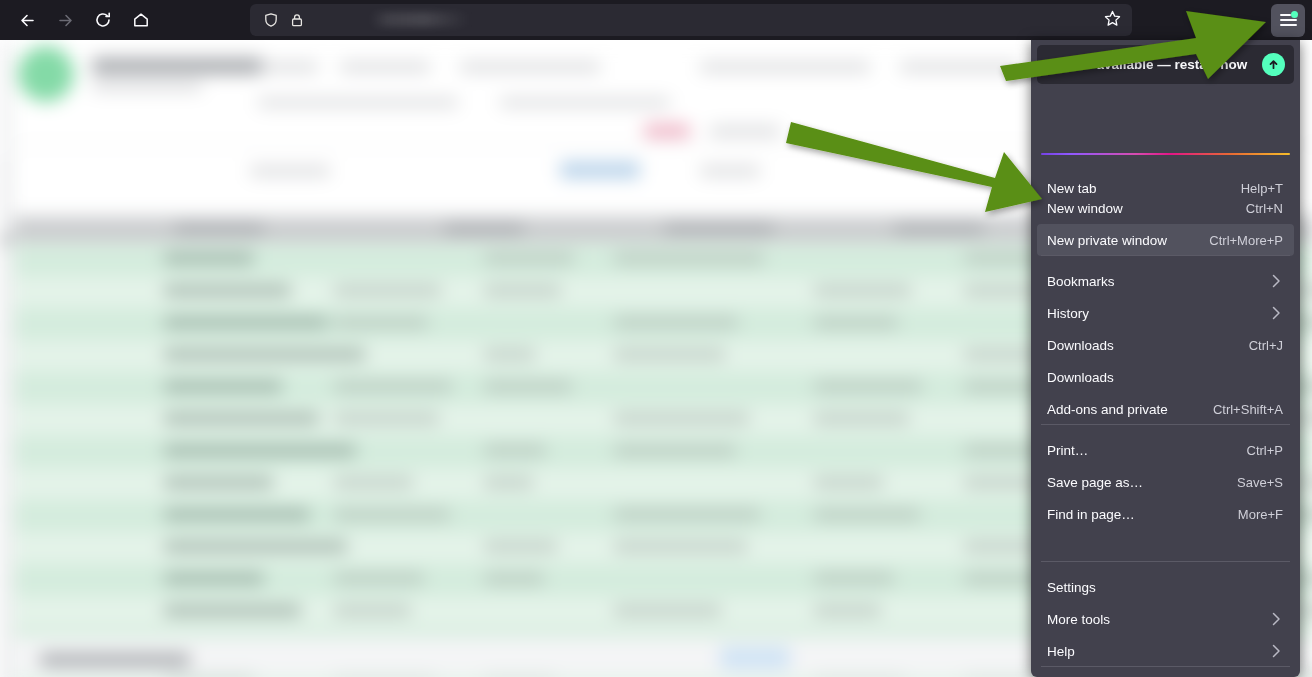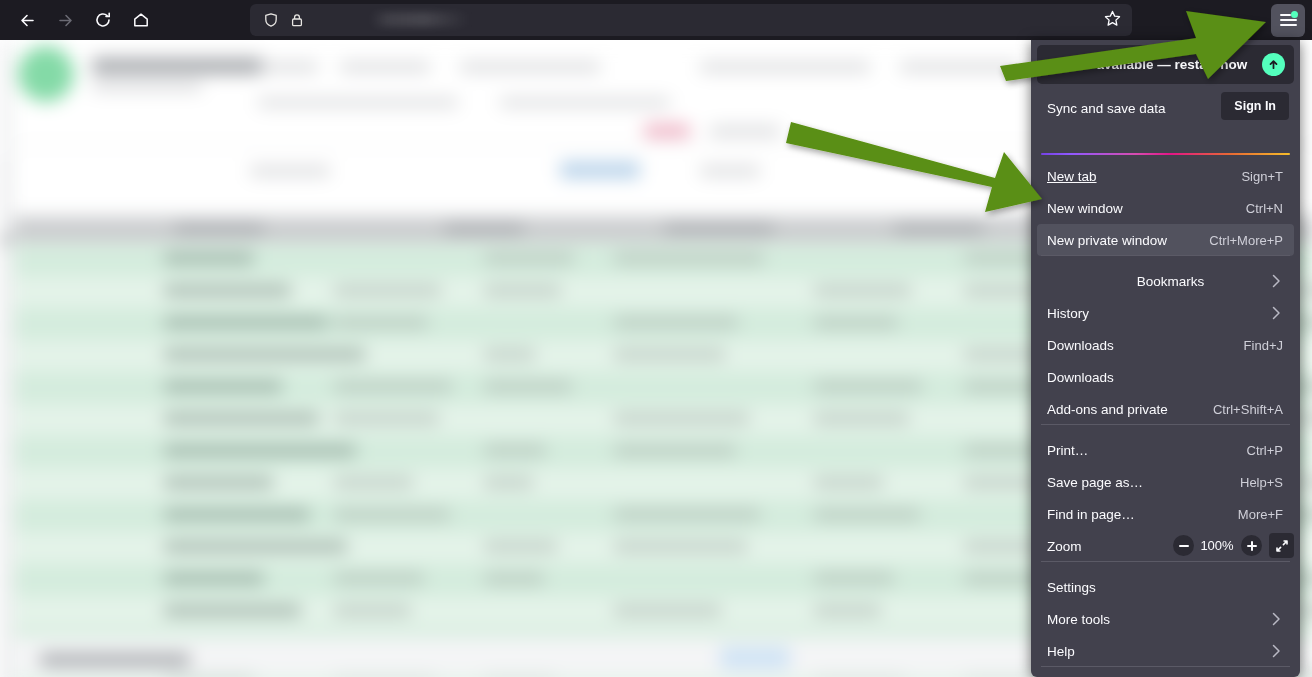--- a/index.html
+++ b/index.html
@@ -410,74 +410,70 @@
 
   <div id="update-banner">
     <span id="update-banner-label">Update available — restart now</span>
     <span id="update-banner-icon">
       <svg width="13" height="13" viewBox="0 0 14 14" fill="none" stroke="#1c1b22" stroke-width="1.9" stroke-linecap="round" stroke-linejoin="round">
           <path d="M7 11V3.4M7 3.4l-3.2 3.2M7 3.4l3.2 3.2"></path>
         </svg>
     </span>
   </div>
 
-  <div id="sync-row">
-    <span id="sync-label">Sync and save data</span>
-    <button id="sync-signin-btn">Sign In</button>
-  </div>
 
   <div id="sync-gradient-sep"></div>
 
   <div id="menu-items-container">
-      <div class="menu-item" style="top: 120px; text-decoration: underline;">
+      <div class="menu-item" style="top: 132px;">
         <span class="mi-label">New tab</span>
-        <span class="mi-shortcut">Sign+T</span>
+        <span class="mi-shortcut">Help+T</span>
       </div>
       <div class="menu-item" style="top: 152px;">
         <span class="mi-label">New window</span>
         <span class="mi-shortcut">Ctrl+N</span>
       </div>
       <div class="menu-item selected" style="top: 184px;">
         <span class="mi-label">New private window</span>
         <span class="mi-shortcut">Ctrl+More+P</span>
       </div>
-      <div class="menu-item" style="top: 225px; justify-content: center;">
+      <div class="menu-item" style="top: 225px;">
         <span class="mi-label">Bookmarks</span>
         <span class="mi-chevron">
           <svg width="9" height="14" viewBox="0 0 9 14" fill="none" stroke="currentColor" stroke-width="1.5" stroke-linecap="round" stroke-linejoin="round">
             <path d="M1.5 1.5 7 7l-5.5 5.5"></path>
           </svg>
         </span>
       </div>
       <div class="menu-item" style="top: 257px;">
         <span class="mi-label">History</span>
         <span class="mi-chevron">
           <svg width="9" height="14" viewBox="0 0 9 14" fill="none" stroke="currentColor" stroke-width="1.5" stroke-linecap="round" stroke-linejoin="round">
             <path d="M1.5 1.5 7 7l-5.5 5.5"></path>
           </svg>
         </span>
       </div>
       <div class="menu-item" style="top: 289px;">
         <span class="mi-label">Downloads</span>
-        <span class="mi-shortcut">Find+J</span>
+        <span class="mi-shortcut">Ctrl+J</span>
       </div>
       <div class="menu-item" style="top: 321px;">
         <span class="mi-label">Downloads</span>
       </div>
       <div class="menu-item" style="top: 353px;">
         <span class="mi-label">Add-ons and private</span>
         <span class="mi-shortcut">Ctrl+Shift+A</span>
       </div>
       <div class="menu-item" style="top: 394px; text-align: right;">
         <span class="mi-label">Print…</span>
         <span class="mi-shortcut">Ctrl+P</span>
       </div>
       <div class="menu-item" style="top: 426px;">
         <span class="mi-label">Save page as…</span>
-        <span class="mi-shortcut">Help+S</span>
+        <span class="mi-shortcut">Save+S</span>
       </div>
       <div class="menu-item" style="top: 458px;">
         <span class="mi-label">Find in page…</span>
         <span class="mi-shortcut">More+F</span>
       </div>
       <div class="menu-item" style="top: 531px; text-align: center;">
         <span class="mi-label">Settings</span>
       </div>
       <div class="menu-item" style="top: 563px;">
         <span class="mi-label">More tools</span>
@@ -497,37 +493,20 @@
       </div>
       <div class="menu-item" style="top: 636px;"></div>
     </div>
   <div id="menu-separators-container">
       <div class="menu-sep" style="top: 215px;"></div>
       <div class="menu-sep" style="top: 384px;"></div>
       <div class="menu-sep" style="top: 521px;"></div>
       <div class="menu-sep" style="top: 626px;"></div>
     </div>
 
-  <div id="zoom-row">
-    <span id="zoom-label">Zoom</span>
-    <span class="zoom-circle-btn" id="zoom-out-btn">
-        <i class="h"></i>
-      </span>
-    <span id="zoom-level-value">100%</span>
-    <span class="zoom-circle-btn" id="zoom-in-btn">
-        <i class="h"></i>
-        <i class="v"></i>
-      </span>
-    <span id="zoom-fullscreen-btn">
-      <svg width="14" height="14" viewBox="0 0 14 14" fill="none" stroke="#fbfbfe" stroke-width="1.6" stroke-linecap="round" stroke-linejoin="round">
-          <path d="M8.4 5.6 12 2m0 0H9.1M12 2v2.9"></path>
-          <path d="M5.6 8.4 2 12m0 0h2.9M2 12V9.1"></path>
-        </svg>
-    </span>
-  </div>
 </div>
 
 <svg id="annotation-layer" viewBox="0 0 1312 677">
   <defs>
     <filter id="arrowshadow" x="-30%" y="-30%" width="170%" height="170%">
       <feDropShadow dx="2" dy="3" stdDeviation="3" flood-color="#000" flood-opacity="0.35"></feDropShadow>
     </filter>
   </defs>
   <g filter="url(#arrowshadow)">
     <path d="M1000 66 L1196 38 L1186 11 L1266 22 L1208 79 L1196 54 L1006 81 Z" fill="#5a8f12"></path>

